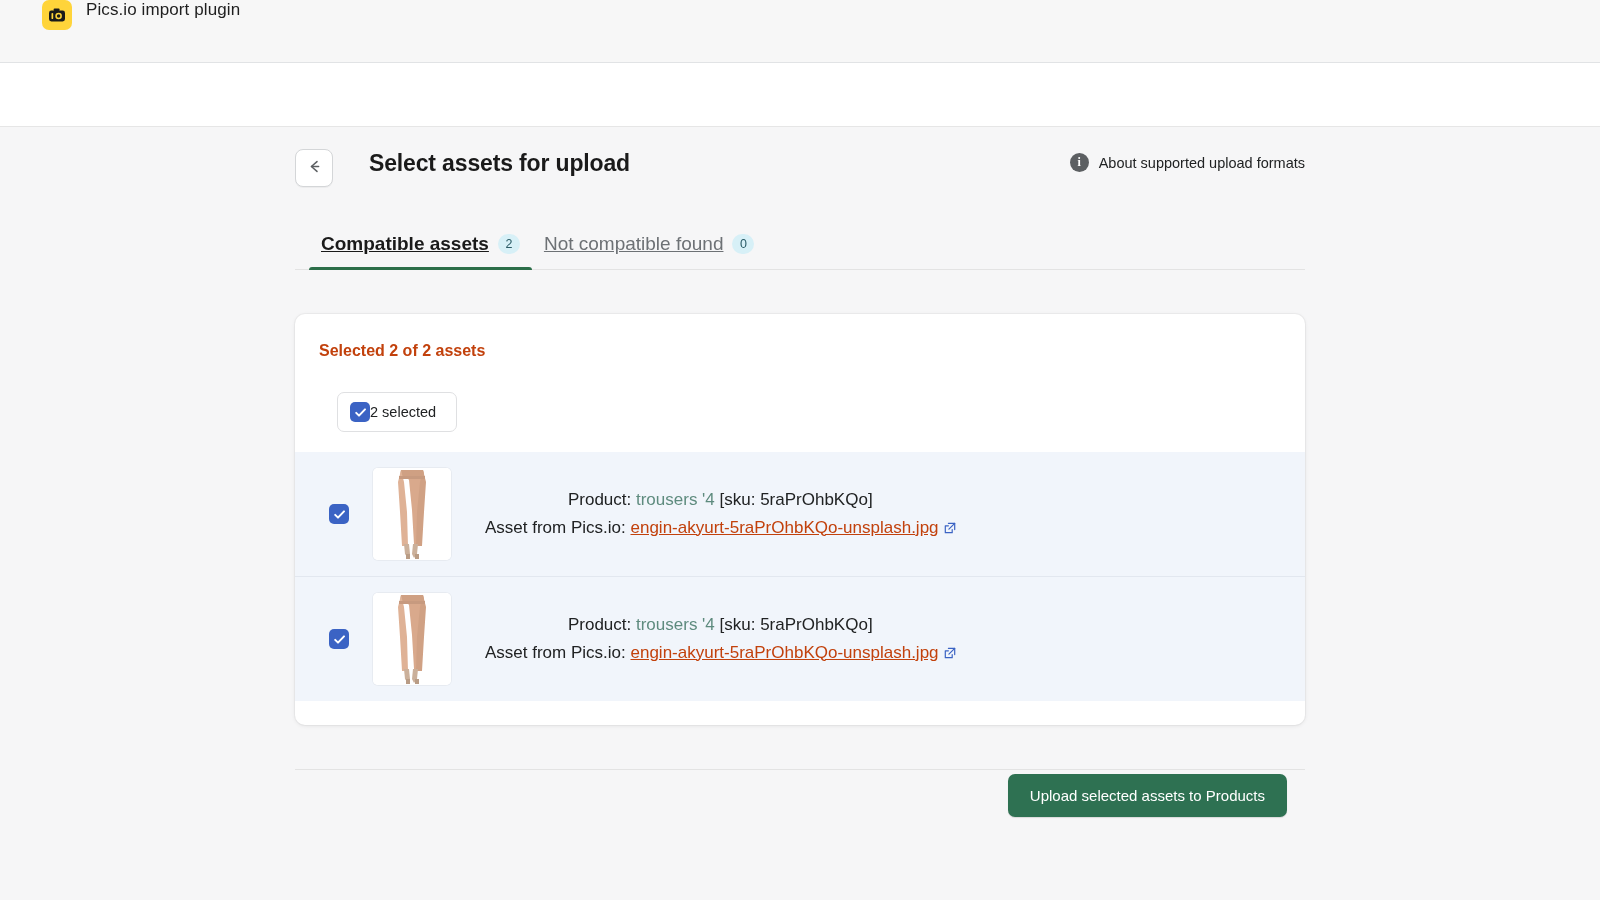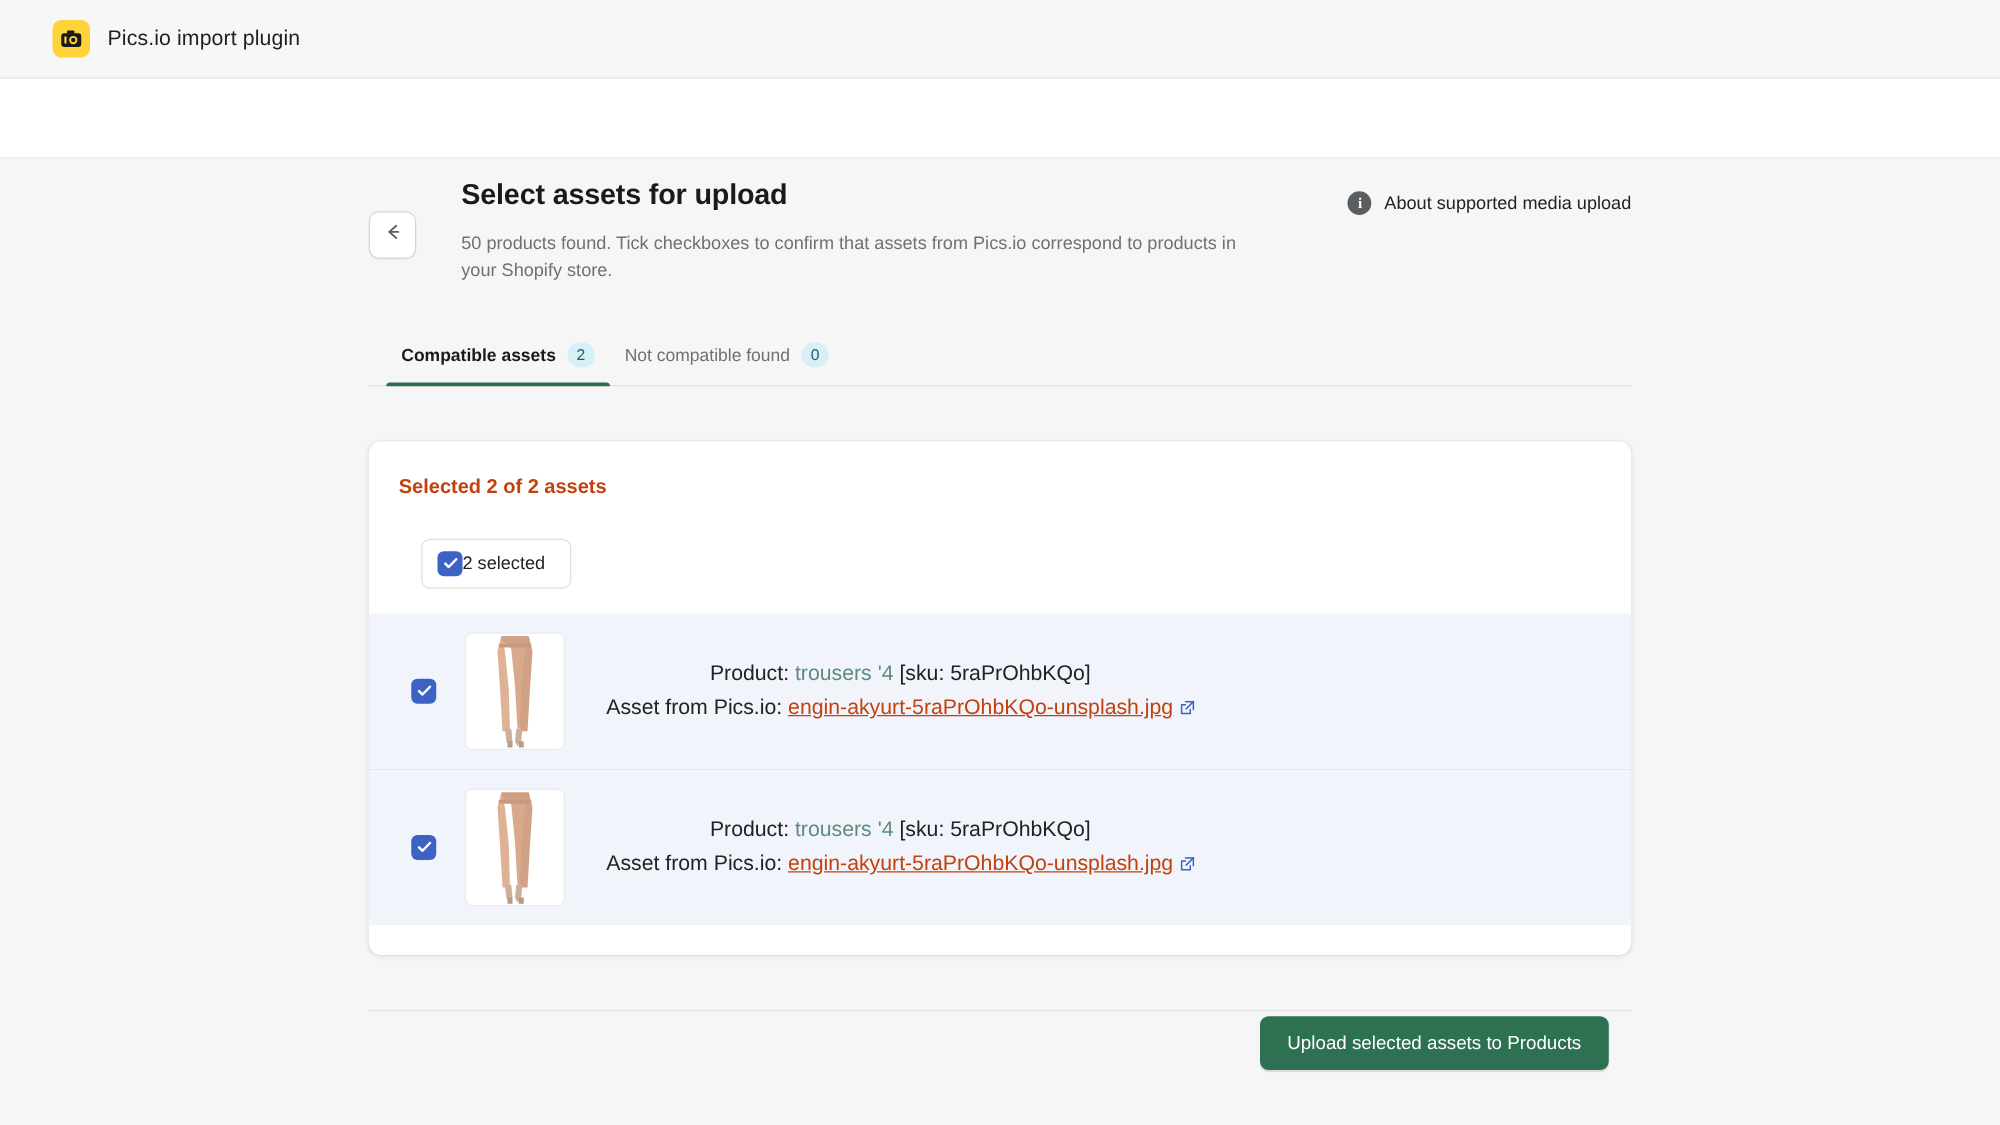--- a/index.html
+++ b/index.html
@@ -10,21 +10,20 @@
     font-family: "Liberation Sans", sans-serif;
     -webkit-font-smoothing: antialiased;
   }
 
   
   .appbar {
     height: 63px;
     background: #f7f7f7;
     border-bottom: 1px solid #e1e3e5;
     display: flex;
-    align-items: center;
     padding-left: 42px;
   }
   .app-logo {
     width: 30px; height: 30px;
     border-radius: 7px;
     background: #ffd43a;
     display: flex; align-items: center; justify-content: center;
     flex: none;
   }
   .app-logo svg { display:block; }
@@ -120,22 +119,23 @@
     padding-left: 14px;
   }
   .tab {
     display: flex;
     align-items: center;
     padding: 0 12px 14px 12px;
     cursor: pointer;
     position: relative;
   }
   .tab-label {
-    font-size: 14px;
+    font-size: 19px;
     color: #6d7175;
+    text-decoration: underline;
   }
   .tab.active .tab-label { color: #1a1a1a; font-weight: 600; }
   .tab.active::after {
     content: "";
     position: absolute;
     left: 0; right: 0; bottom: -1px;
     height: 3px;
     background: #2c6e49;
     border-radius: 3px 3px 0 0;
   }
@@ -281,26 +281,25 @@
         <div class="back-btn">
           <span>
             <svg width="17" height="17" viewBox="0 0 17 17" fill="none">
               <path d="M11 3.6L5.4 8.5 11 13.4" stroke="#5c5f62" stroke-width="1.5" stroke-linecap="round" stroke-linejoin="round"></path>
               <path d="M5.6 8.5H12.6" stroke="#5c5f62" stroke-width="1.5" stroke-linecap="round"></path>
             </svg>
           </span>
         </div>
         <div class="titles">
           <div class="page-title">Select assets for upload</div>
-          <div class="page-sub">50 products found. Tick checkboxes to confirm that assets from Pics.io correspond to products in your Shopify store.</div>
         </div>
       </div>
       <div class="formats-link">
         <span class="info-icon">i</span>
-        <span class="formats-text">About supported media upload</span>
+        <span class="formats-text">About supported upload formats</span>
       </div>
     </div>
 
     <div class="tabs">
       <div class="tab active">
         <span class="tab-label">Compatible assets</span>
         <span class="badge">2</span>
       </div>
       <div class="tab">
         <span class="tab-label">Not compatible found</span>

